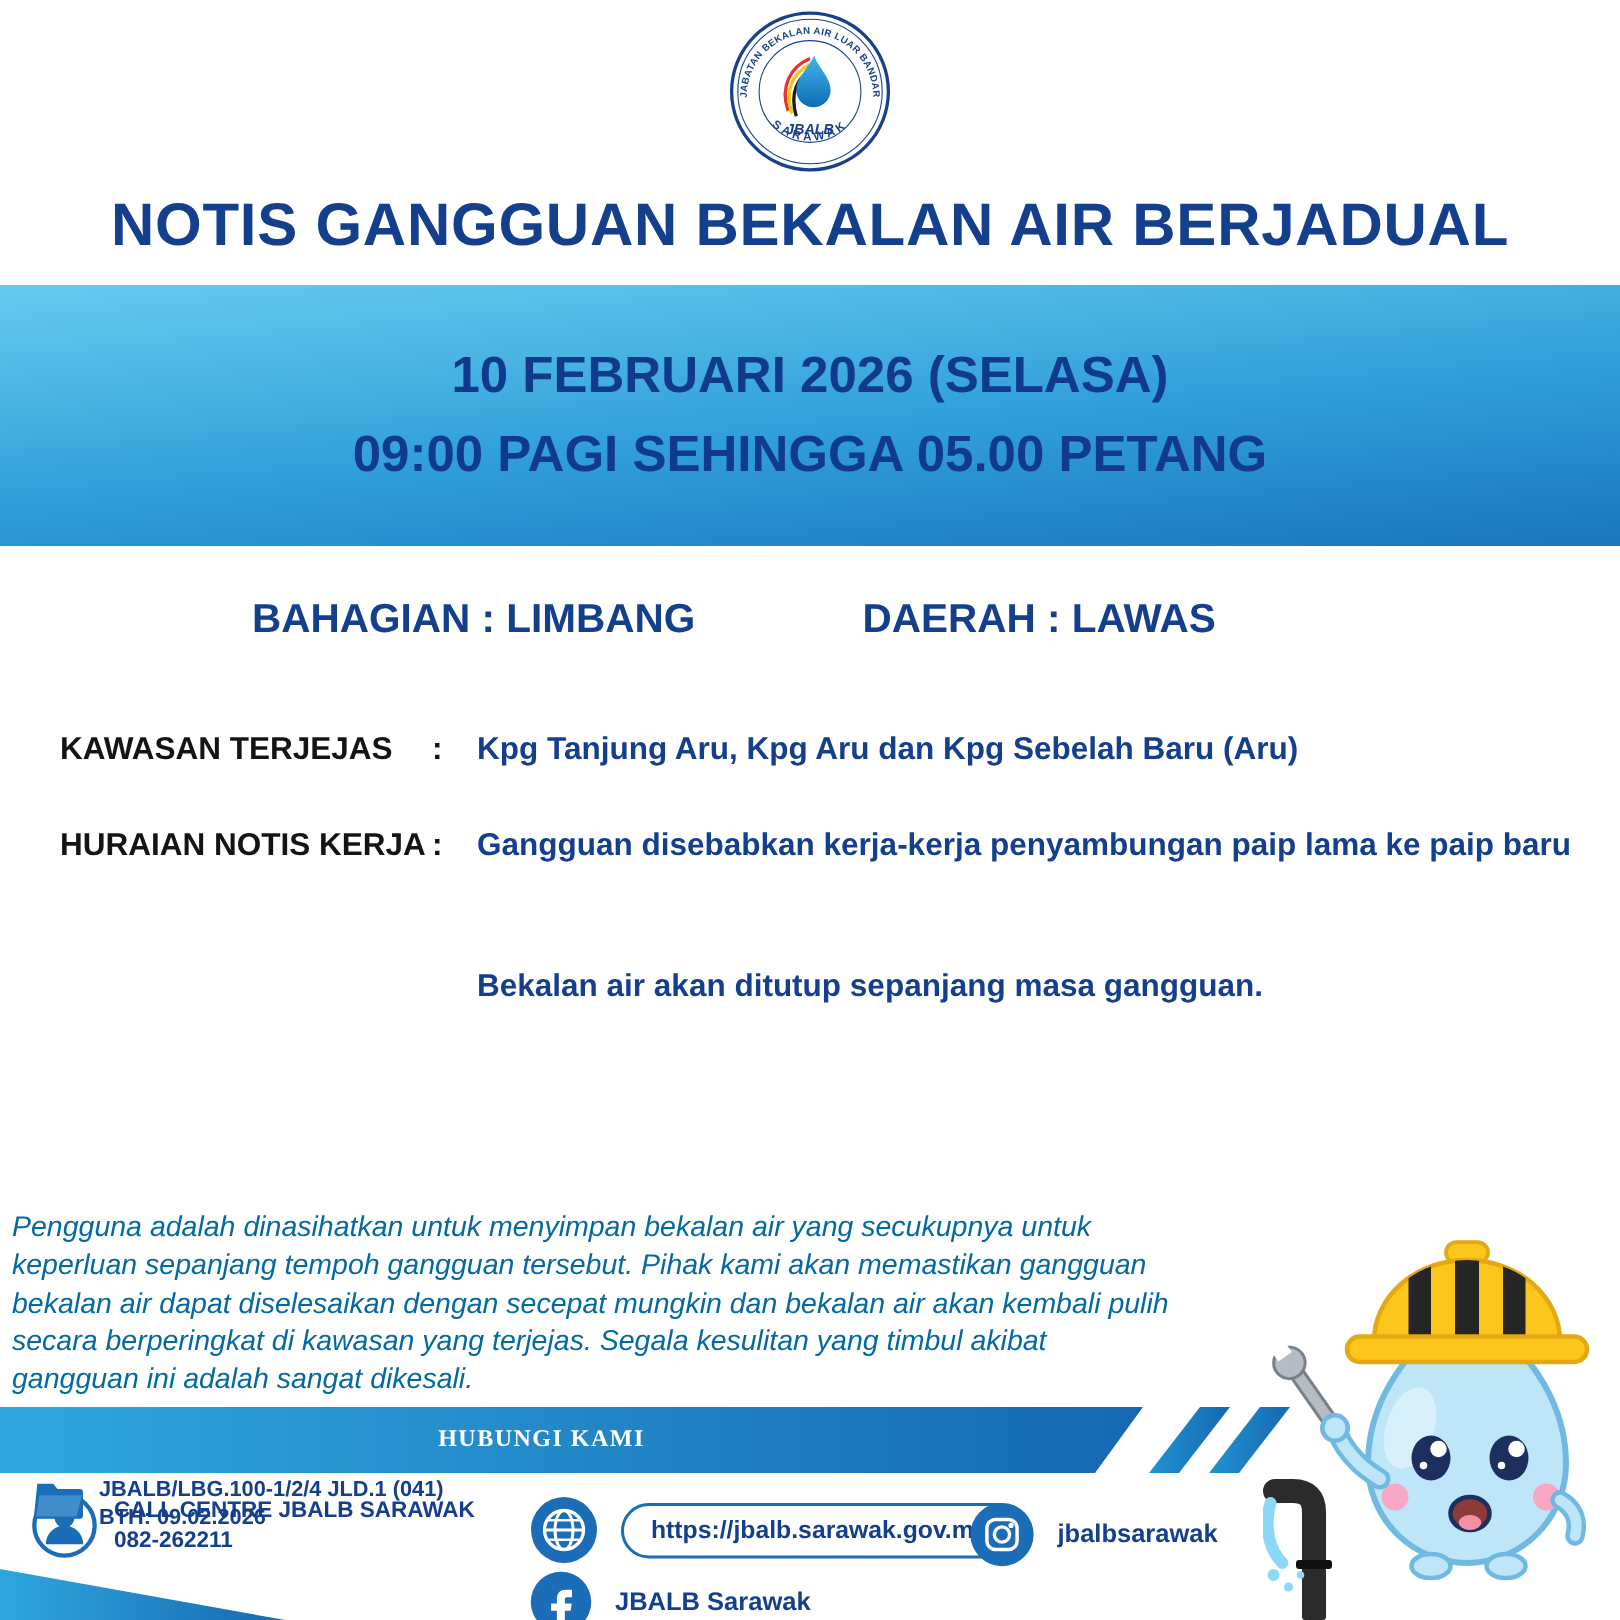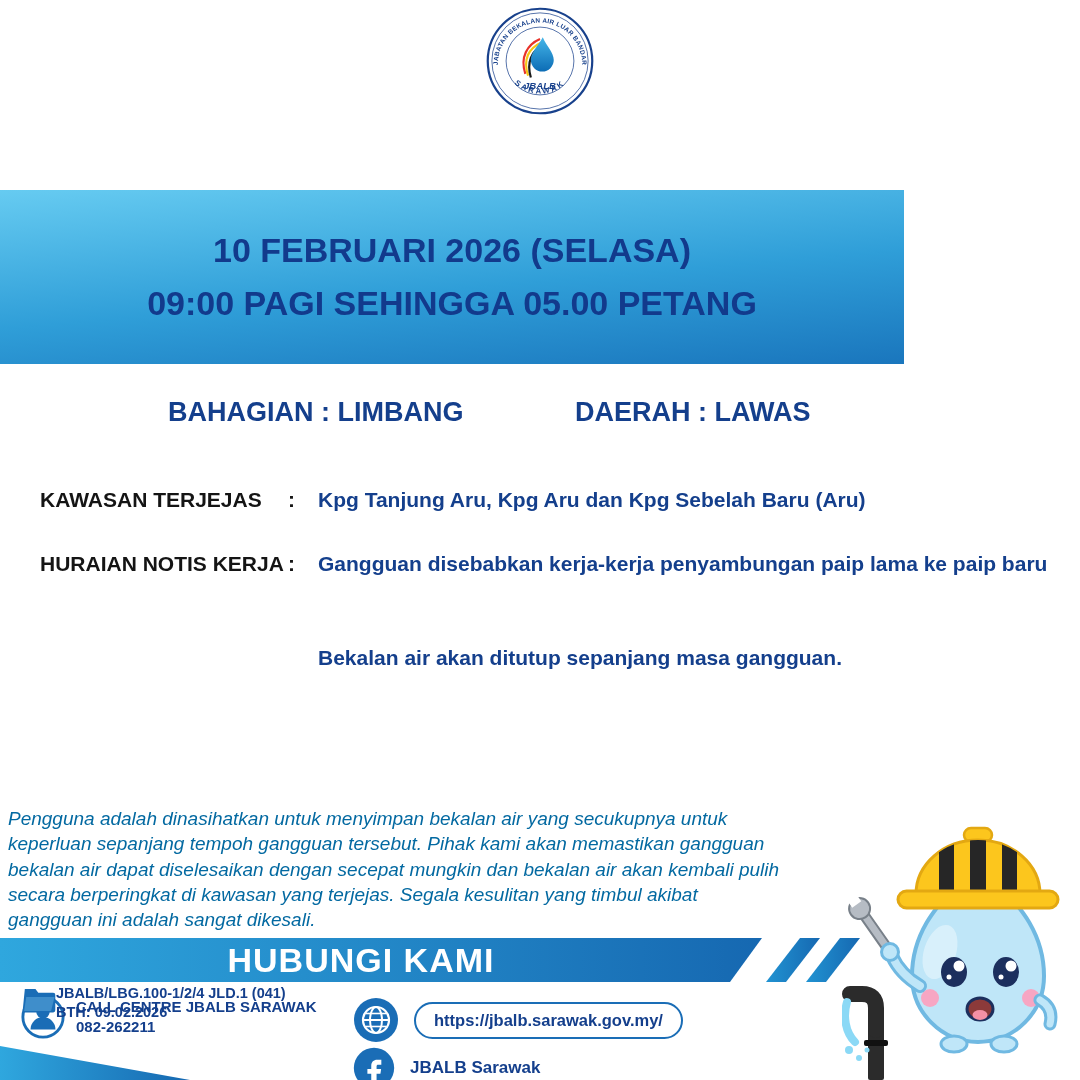--- a/index.html
+++ b/index.html
@@ -8,21 +8,21 @@
             font-family:"Liberation Sans", sans-serif; overflow:hidden; margin:0 auto; }
 
   
   .logo { position:absolute; top:6px; left:485px; width:110px; height:110px; }
 
   
   .title { position:absolute; top:128px; left:0; width:100%; text-align:center;
            font-size:40px; font-weight:bold; color:#143f8c; letter-spacing:.5px; }
 
   
-  .banner { position:absolute; top:190px; left:0; width:904px; height:174px;
+  .banner { position:absolute; top:190px; left:0; width:1080px; height:174px;
             background:linear-gradient(175deg,#66cbf1 0%, #2f9ed8 55%, #1a76bd 100%);
             display:flex; flex-direction:column; align-items:center; justify-content:center; row-gap:14px; }
   .banner-line { font-size:34px; font-weight:bold; color:#123a8c; }
 
   
   .region-item { position:absolute; top:397px; font-size:27px; font-weight:bold; color:#143f8c; }
   .bahagian { left:168px; }
   .daerah   { left:575px; }
 
   
@@ -37,30 +37,30 @@
 
   
   .disclaimer { position:absolute; left:8px; top:806px; width:778px;
                 font-size:19px; font-style:italic; color:#0369a1; line-height:1.33; }
 
   
   .hubungi-bar { position:absolute; top:938px; left:0; width:762px; height:44px;
                  background:linear-gradient(90deg,#2fa7de,#1668b1);
                  clip-path:polygon(0 0, 762px 0, 730px 44px, 0 44px);
                  display:flex; align-items:center; justify-content:center; }
-  .hubungi-bar span { font-size:34px; font-weight:bold; color:#ffffff; letter-spacing:1px; padding-right:40px; }
+  .hubungi-bar span { font-size:16px; font-weight:bold; color:#ffffff; letter-spacing:1px; padding-right:40px;font-family:Liberation Serif, serif; }
   .bar-stripe { position:absolute; top:938px; height:44px; width:54px;
                 background:linear-gradient(90deg,#2193d2,#1668b1); }
   .stripe-1 { left:766px; clip-path:polygon(34px 0, 54px 0, 20px 44px, 0 44px); }
   .stripe-2 { left:806px; clip-path:polygon(34px 0, 54px 0, 20px 44px, 0 44px); }
 
   
   .contact-row { position:absolute; display:flex; align-items:center; }
   .contact-call { left:20px;  top:994px;  gap:10px; }
-  .contact-ref  { left:22px;  top:984px; align-items:flex-start; }
+  .contact-ref  { left:22px;  top:984px; gap:10px; align-items:flex-start; }
   .contact-web  { left:352px; top:996px;  gap:14px; }
   .contact-fb   { left:352px; top:1046px; gap:14px; }
   .contact-ig   { left:645px; top:1000px; gap:14px; }
   .c-text { font-size:15px; font-weight:bold; color:#143f8c; line-height:1.35; }
   .c-text-sm { font-size:14.5px; font-weight:bold; color:#143f8c; line-height:1.3; }
   .pill { border:2.5px solid #1a6db6; border-radius:20px; padding:7px 18px;
           font-size:16.5px; font-weight:bold; color:#143f8c; background:#fff; }
   .handle { font-size:17px; font-weight:bold; color:#143f8c; }
   .cicon { display:block; }
 
@@ -97,20 +97,21 @@
     </text>
     <g>
       <path d="M44,74 C38,56 46,42 60,36" stroke="#e8332a" stroke-width="2.4" fill="none"></path>
       <path d="M47,76 C41,58 48,46 61,40" stroke="#f6c514" stroke-width="2.4" fill="none"></path>
       <path d="M50,78 C45,61 51,49 62,44" stroke="#1a1a1a" stroke-width="2.4" fill="none"></path>
     </g>
     <path d="M63,34 C67,44 75,50 75,59 a12.5,12.5 0 1 1 -25,0 C50,50 58,44 63,34 Z" fill="url(#dropG)"></path>
     <text x="60" y="91" font-size="10.5" font-weight="bold" font-style="italic" fill="#18418c" text-anchor="middle">JBALB</text>
   </svg>
 
+  <div class="title">NOTIS GANGGUAN BEKALAN AIR BERJADUAL</div>
 
   <div class="banner">
     <div class="banner-line">10 FEBRUARI 2026 (SELASA)</div>
     <div class="banner-line">09:00 PAGI SEHINGGA 05.00 PETANG</div>
   </div>
 
   <div class="region-item daerah">DAERAH : LAWAS</div>
   <div class="region-item bahagian">BAHAGIAN : LIMBANG</div>
 
   <div class="lbl top-kawasan">KAWASAN TERJEJAS</div>
@@ -169,20 +170,29 @@
   </div>
 
   <div class="contact-row contact-fb">
     <svg class="cicon" width="44" height="44" viewBox="0 0 48 48">
       <circle cx="24" cy="24" r="22" fill="#1a6db6"></circle>
       <path d="M27.5,15 h4.5 v5.5 h-3.5 c-1.2,0 -1.7,0.6 -1.7,1.8 v2.7 h5 l-0.8,5.4 h-4.2 V42 h-5.8 V30.4 h-4.2 v-5.4 h4.2 v-3.3 c0,-4.4 2.6,-6.7 6.5,-6.7 Z" fill="#ffffff"></path>
     </svg>
     <div class="handle">JBALB Sarawak</div>
   </div>
 
+  <div class="contact-row contact-ig">
+    <svg class="cicon" width="46" height="46" viewBox="0 0 48 48">
+      <circle cx="24" cy="24" r="22" fill="#1a6db6"></circle>
+      <rect x="13.5" y="13.5" width="21" height="21" rx="6" fill="none" stroke="#ffffff" stroke-width="2.4"></rect>
+      <circle cx="24" cy="24" r="5.3" fill="none" stroke="#ffffff" stroke-width="2.4"></circle>
+      <circle cx="30.3" cy="17.7" r="1.8" fill="#ffffff"></circle>
+    </svg>
+    <div class="handle">jbalbsarawak</div>
+  </div>
 
   <div class="wedge"></div>
 
   <svg class="mascot" viewBox="0 0 232 292">
 
     <g>
       <rect x="26" y="236" width="16" height="56" rx="2" fill="#2b2b2b"></rect>
       <path d="M34,242 L34,220 Q34,206 20,206 L8,206" stroke="#2b2b2b" stroke-width="16" fill="none" stroke-linecap="round"></path>
       <rect x="22" y="252" width="24" height="6" rx="2" fill="#111111"></rect>
       <path d="M5,214 C1,228 3,244 13,254" stroke="#8bd9f6" stroke-width="8" fill="none" stroke-linecap="round"></path>

